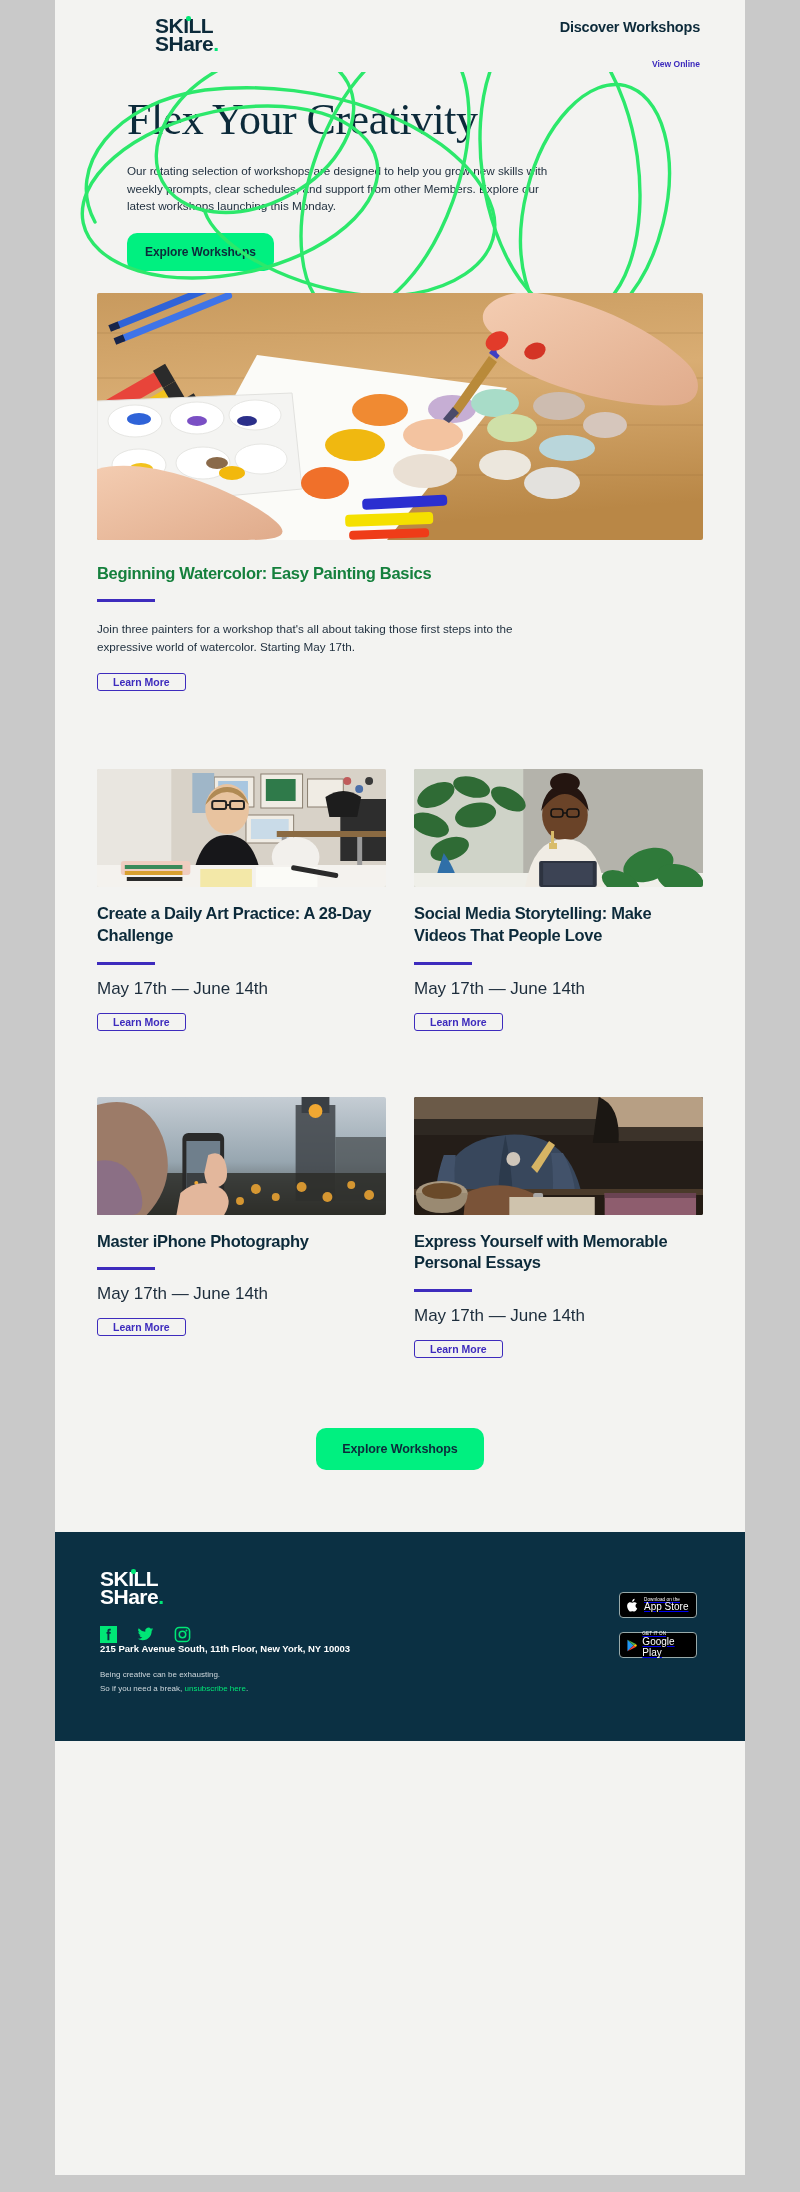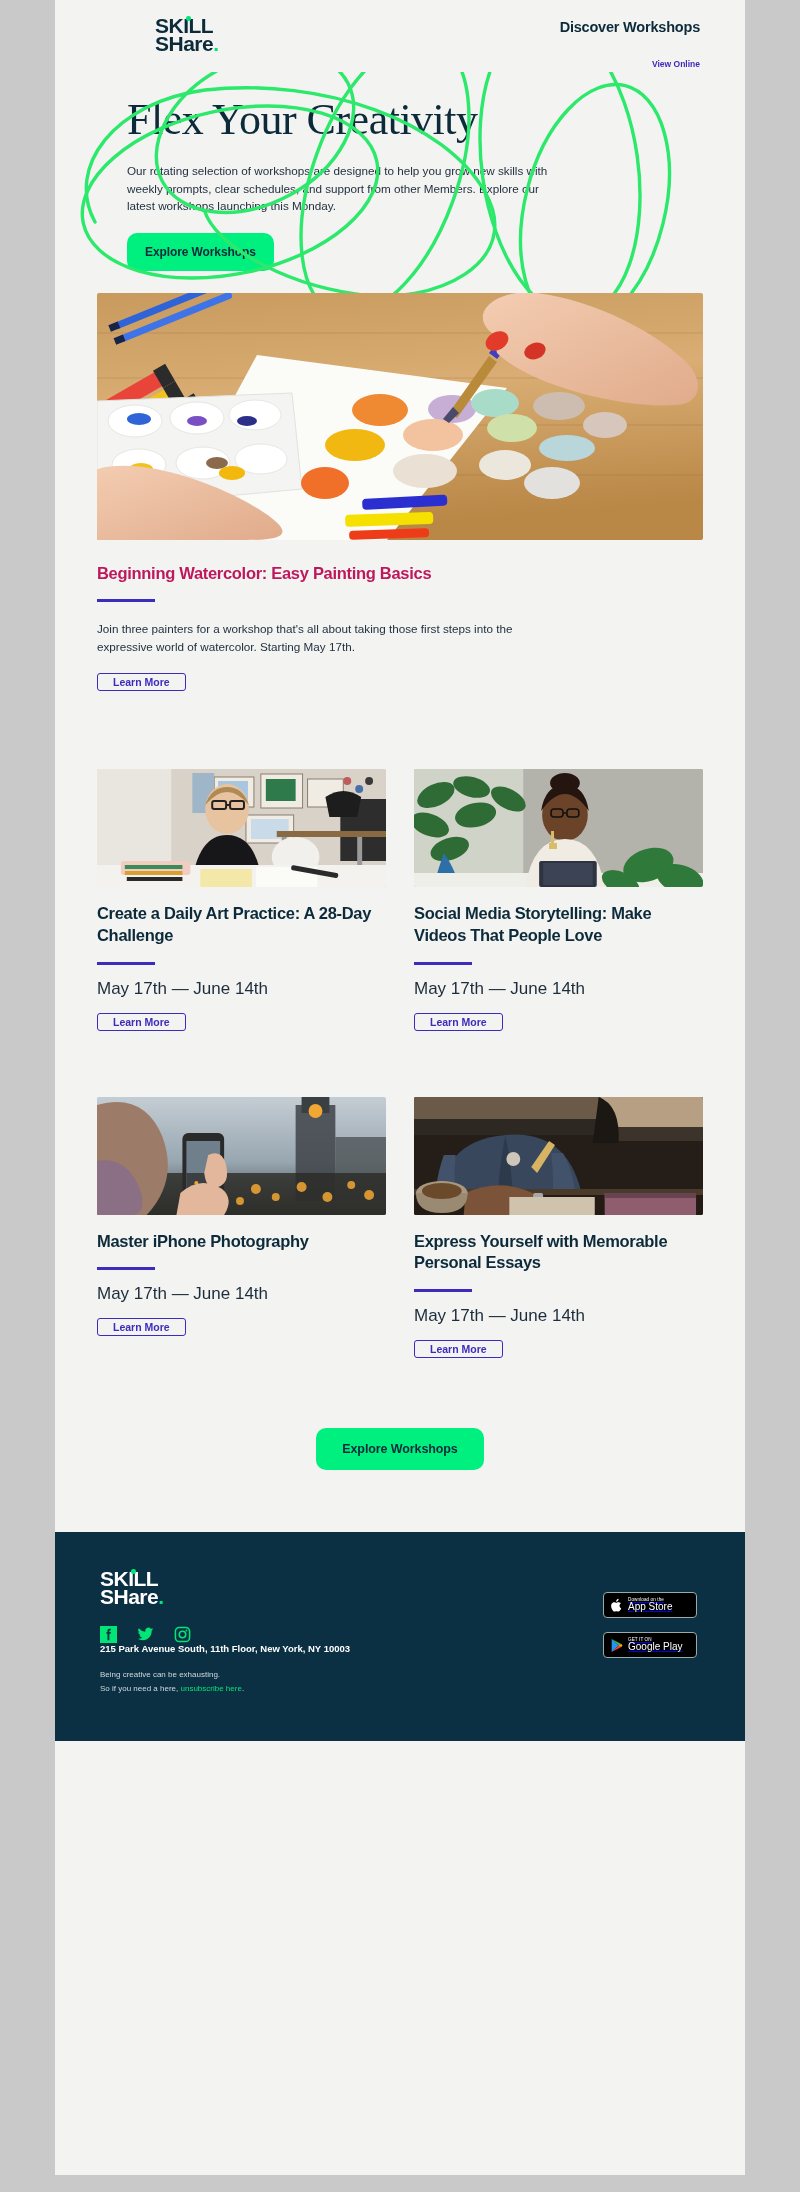--- a/index.html
+++ b/index.html
@@ -98,21 +98,21 @@
   .hero-img {
     width: 100%; height: 247px;
     border-radius: 2px;
     overflow: hidden;
     position: relative;
   }
 
   
   .feature { padding: 24px 42px 0 42px; }
   .feature h2 {
-    font-size: 16.5px; font-weight: 800; color: #be185d; letter-spacing: -0.3px;
+    font-size: 16.5px; font-weight: 800; color: #15803d; letter-spacing: -0.3px;
   }
   .rule {
     width: 58px; height: 3px; background: #3d2bbd; margin: 16px 0 18px 0;
   }
   .feature p {
     font-size: 11.7px; line-height: 1.5; color: #1d2d3c; width: 440px;
   }
   .btn-outline {
     display: inline-block; margin-top: 18px;
     background: transparent;
@@ -170,21 +170,21 @@
   .address {
     color: #fff; font-weight: 800; font-size: 9.5px;
   }
   .legal { margin-top: 14px; color: #cfd8dd; font-size: 8px; line-height: 1.7; }
   .legal a { color: #00e676; text-decoration: none; }
   .badges {
     position: absolute; right: 48px; top: 60px;
     display: flex; flex-direction: column; gap: 14px;
   }
   .badge {
-    width: 94px; height: 26px; background: #000;
+    width: 78px; height: 26px; background: #000;
     border: 1px solid #9aa; border-radius: 4px;
     display: flex; align-items: center; gap: 5px; padding: 0 6px;
     cursor: pointer;
   }
   .badge .bt { line-height: 1.05; }
   .badge .bt .small { font-size: 4.6px; color: #fff; display: block; letter-spacing: .1px;}
   .badge .bt .big { font-size: 10px; color: #fff; display: block; font-weight: 400; }
 </style>
 </head>
 <body>
@@ -535,21 +535,21 @@
             <circle cx="12" cy="12" r="4.6" fill="none" stroke="#00e676" stroke-width="2.2"></circle>
             <circle cx="17.6" cy="6.4" r="1.4" fill="#00e676"></circle>
           </svg>
         </a>
       </div>
 
       <div class="address">215 Park Avenue South, 11th Floor, New York, NY 10003</div>
 
       <div class="legal">
         <div>Being creative can be exhausting.</div>
-        <div><span>So if you need a here, </span><a href="#">unsubscribe here</a><span>.</span></div>
+        <div><span>So if you need a break, </span><a href="#">unsubscribe here</a><span>.</span></div>
       </div>
 
       <div class="badges">
         <a class="badge" href="#">
           <svg width="13" height="15" viewBox="0 0 24 28">
             <path d="M17.6 14.8c0-3 2.4-4.4 2.5-4.5-1.4-2-3.5-2.3-4.2-2.3-1.8-.2-3.5 1-4.4 1-.9 0-2.3-1-3.8-1-2 0-3.8 1.1-4.8 2.9-2 3.5-.5 8.7 1.5 11.6 1 1.4 2.1 3 3.6 2.9 1.5-.1 2-.9 3.8-.9s2.3.9 3.8.9c1.6 0 2.6-1.4 3.6-2.8 1.1-1.6 1.6-3.2 1.6-3.3-.1 0-3.1-1.2-3.2-4.5ZM14.8 5.1c.8-1 1.3-2.3 1.2-3.7-1.2 0-2.7.8-3.5 1.8-.7.9-1.4 2.3-1.2 3.6 1.3.1 2.7-.7 3.5-1.7Z" fill="#fff"></path>
           </svg>
           <span class="bt">
             <span class="small">Download on the</span>
             <span class="big">App Store</span>

